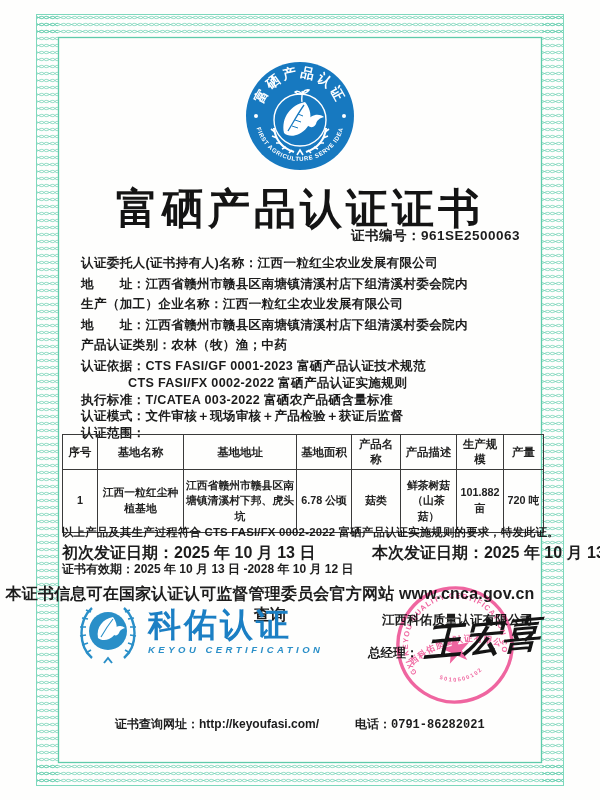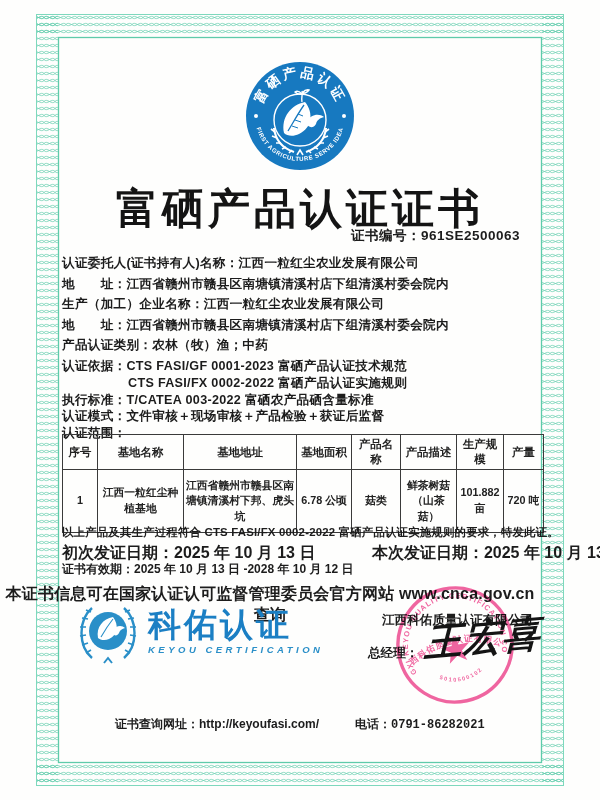--- a/index.html
+++ b/index.html
@@ -13,21 +13,21 @@
   
   .emblem{left:244px;top:60px;z-index:1;}
   .title{left:0;top:181px;width:600px;text-align:center;font-size:42px;font-weight:900;
          letter-spacing:4px;color:#141414;}
   .certno{right:80px;top:227px;font-size:13.5px;font-weight:700;letter-spacing:.5px;}
   
   .fields{left:62px;top:257px;width:482px;font-size:12.6px;font-weight:700;line-height:13px;}
   .fline{margin-bottom:7.6px;white-space:nowrap;}
   .fline.tight{margin-bottom:3.8px;}
   .fline.indent{padding-left:66px;}
-  .flabel{letter-spacing:.3px;}
+  .flabel{letter-spacing:.3px;margin-left:19px;}
   .fvalue{letter-spacing:.3px;}
   
   .scope-table{left:62px;top:434px;width:481px;border-collapse:collapse;table-layout:fixed;
                font-size:10.8px;font-weight:600;color:#222;}
   .scope-table th,.scope-table td{border:1.2px solid #3a3a3a;text-align:center;vertical-align:middle;
                padding:2px 2px;word-break:break-all;}
   .scope-table th{height:24px;font-size:11.4px;font-weight:700;}
   .scope-table td{height:58px;line-height:1.45;}
   
   .statement{left:62px;top:525px;width:444px;font-size:11.4px;font-weight:600;letter-spacing:.2px;white-space:nowrap;}

